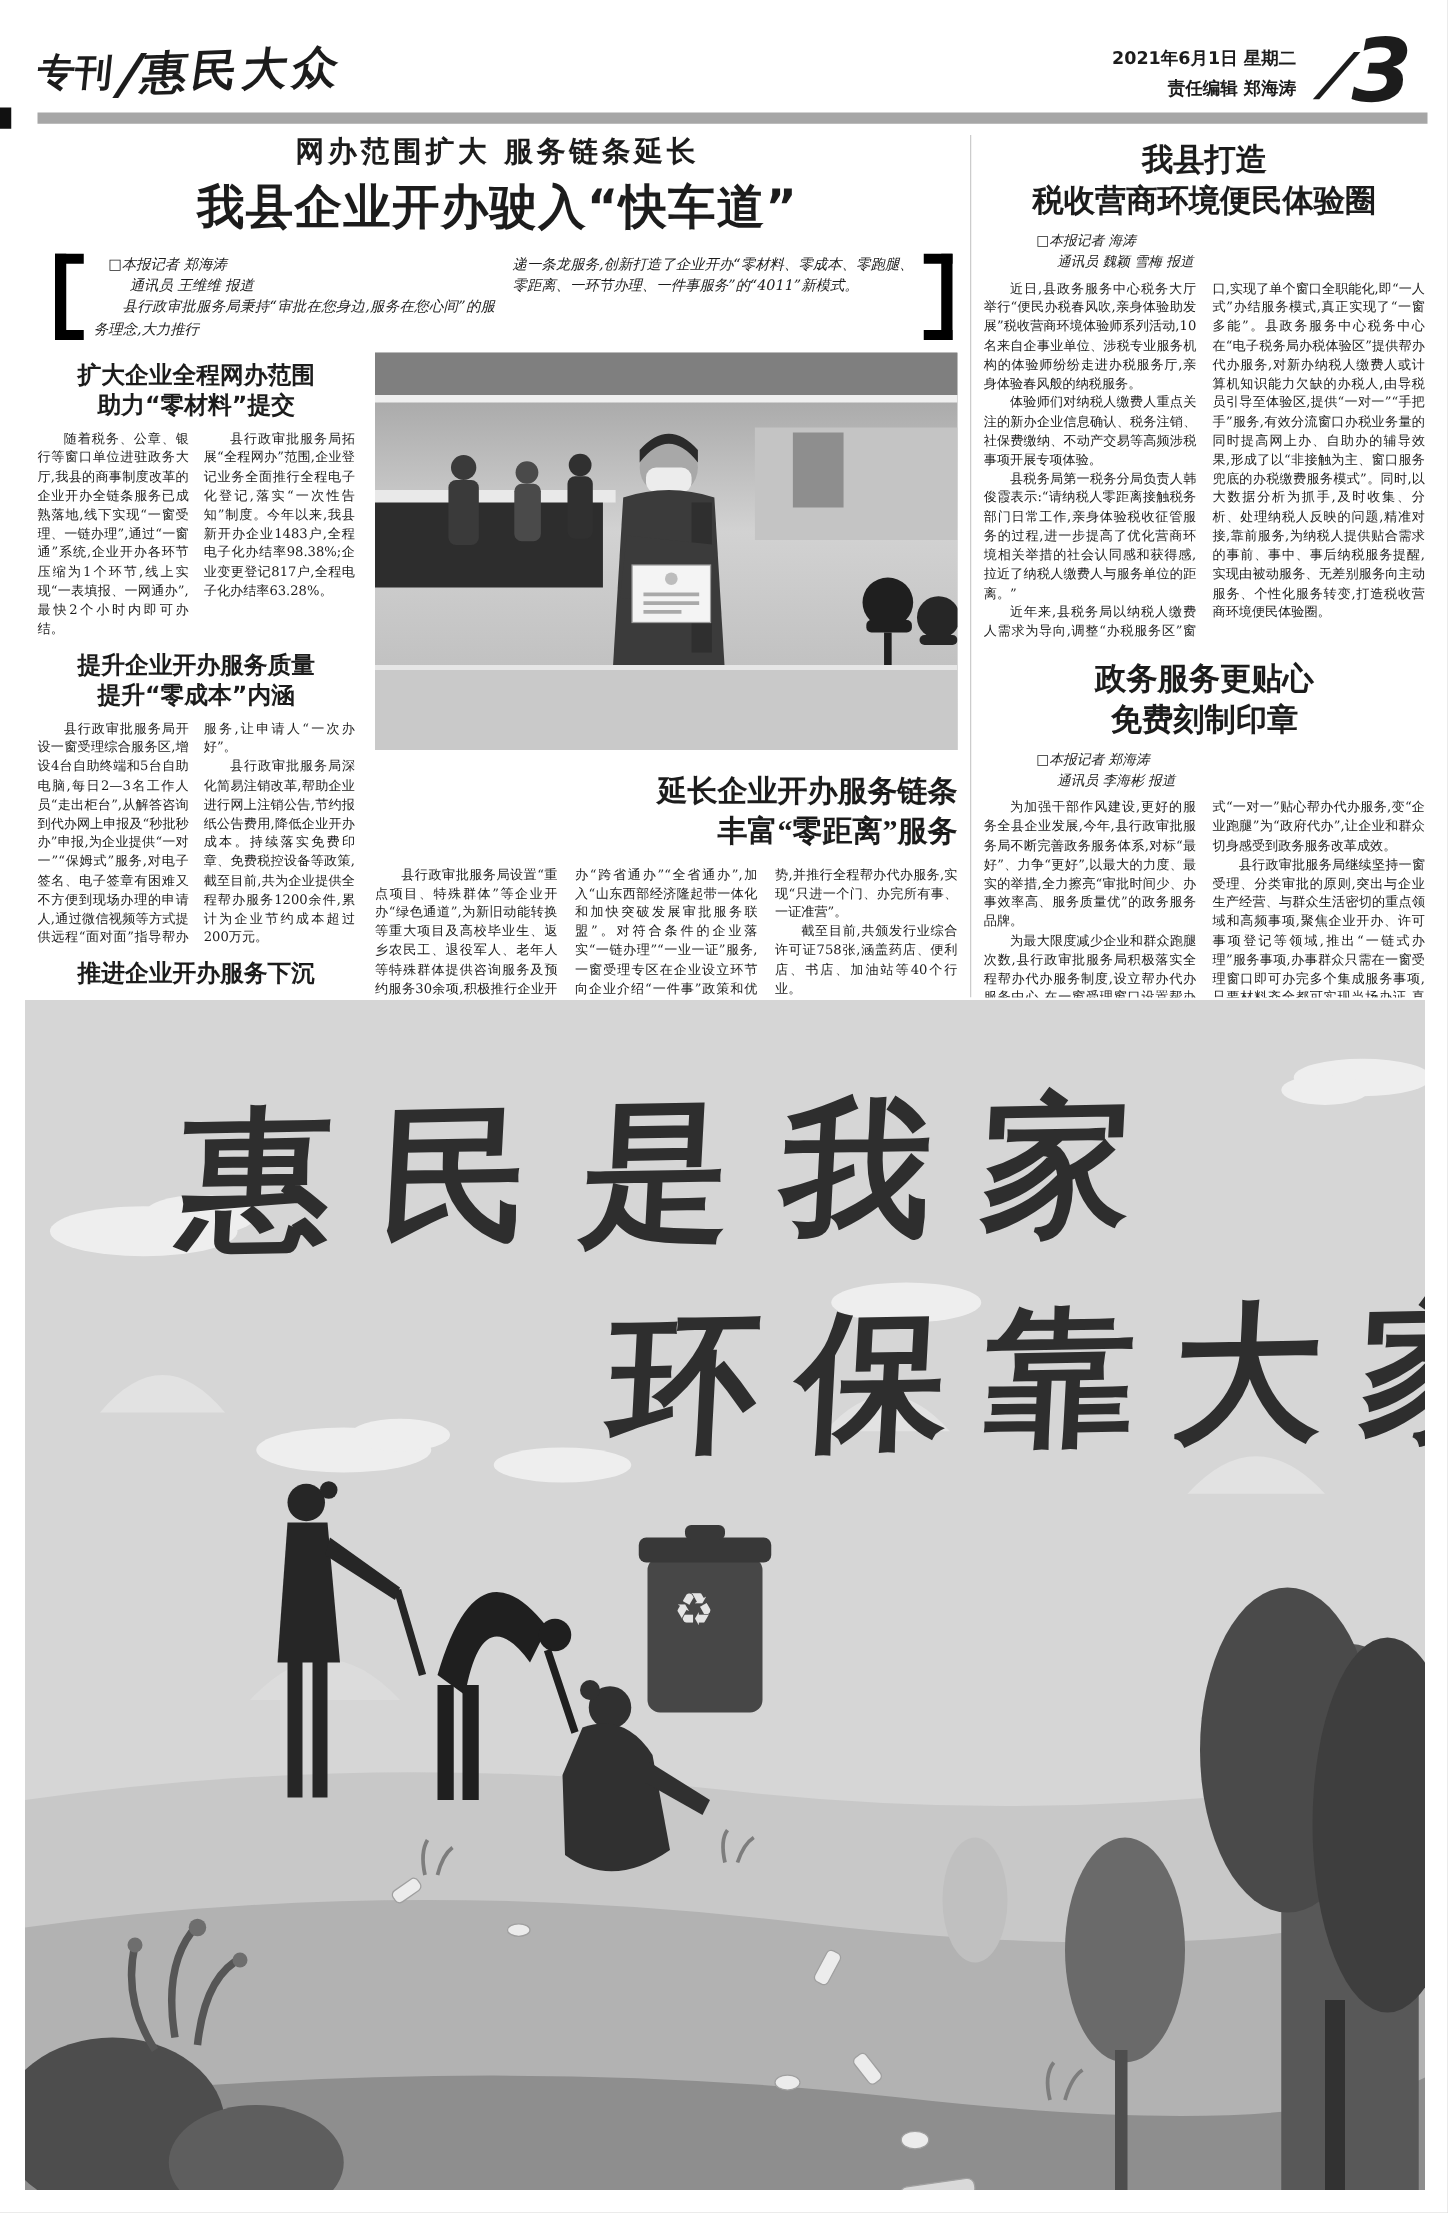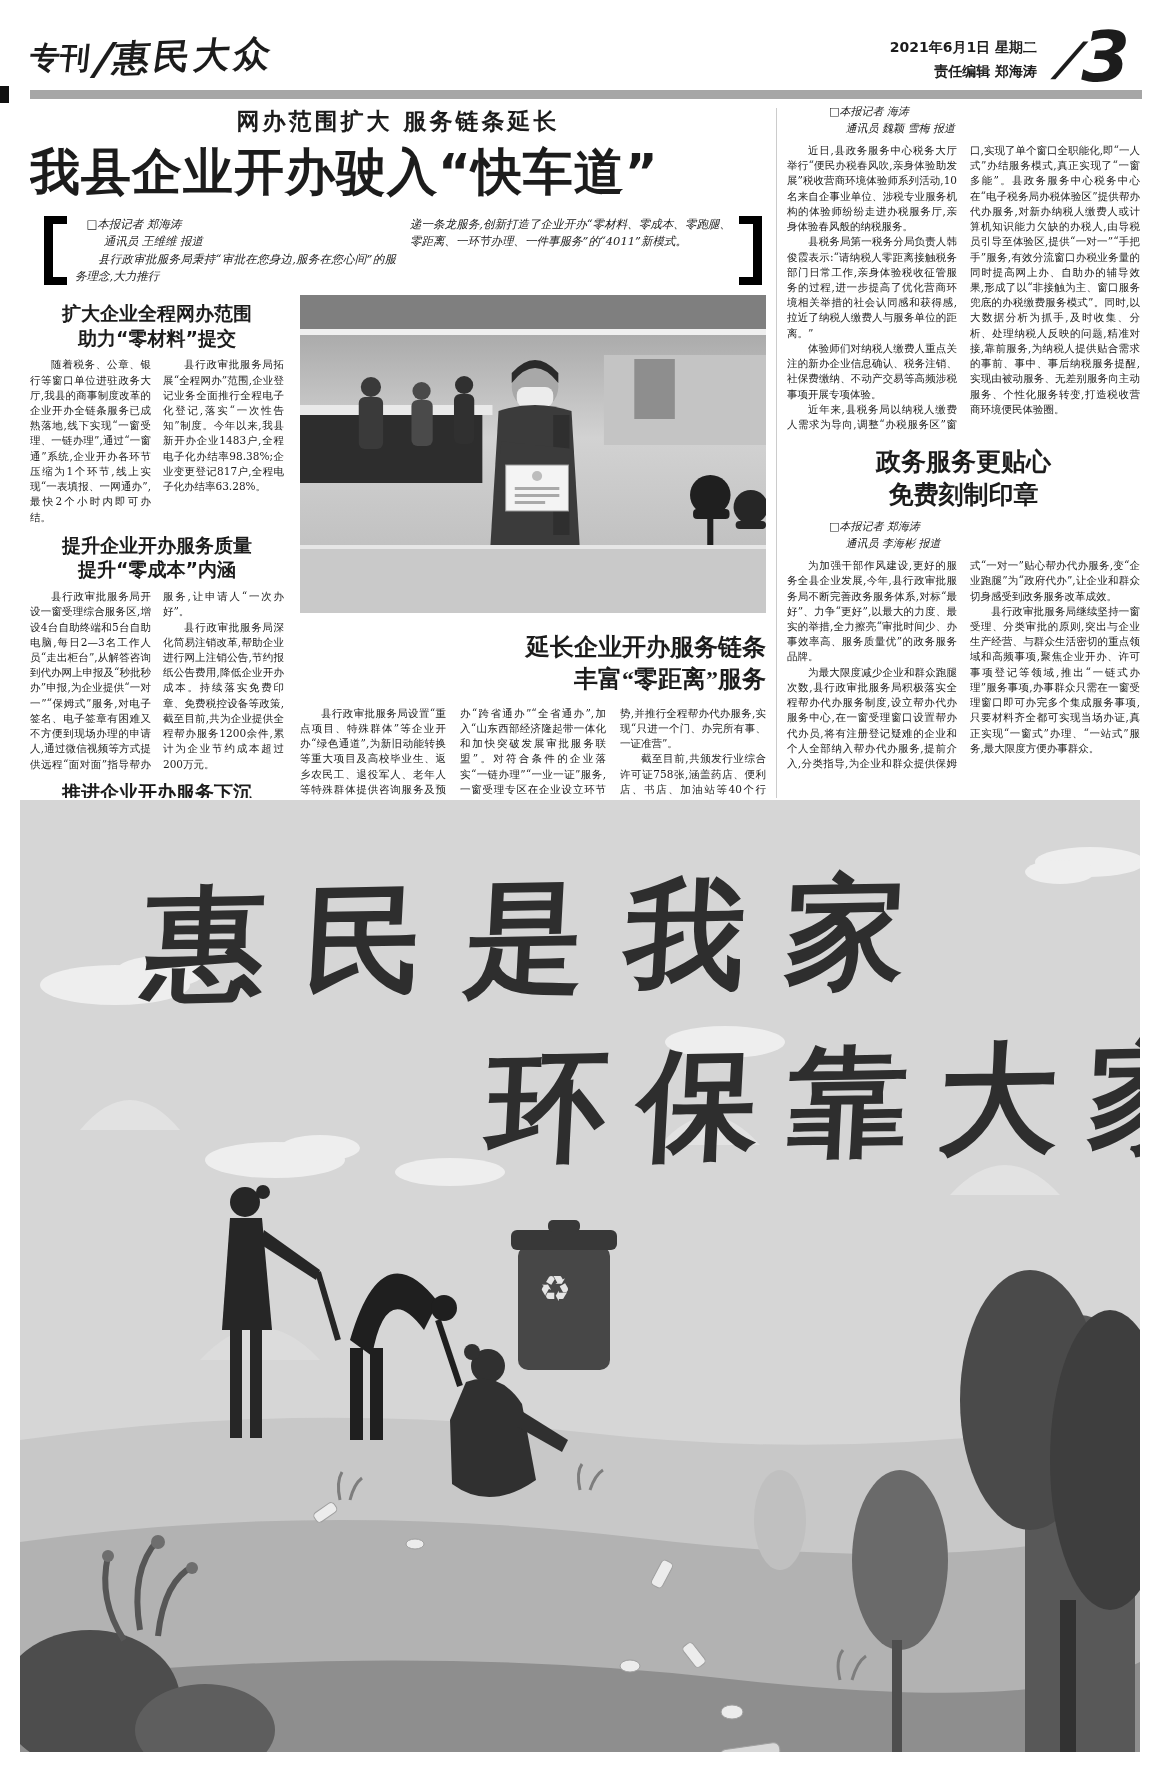--- a/index.html
+++ b/index.html
@@ -28,22 +28,22 @@
   .corner-tab { position:absolute; top:86px; left:0; width:9px; height:17px; background:#111; }
 
   
   .main { position:absolute; top:104px; left:30px; width:1112px; height:694px; display:flex; overflow:hidden; }
   .lead-zone { width:736px; flex:0 0 auto; }
   .v-rule { width:1px; background:#cccccc; margin:4px 10px 0 10px; }
   .right-col { flex:1; padding-right:2px; }
 
   .kicker { text-align:center; font-family:"DejaVu Sans", sans-serif; font-weight:bold;
     font-size:23px; margin:2px 0 8px 0; letter-spacing:3px; }
-  .headline { text-align:left; font-family:"DejaVu Sans", sans-serif; font-weight:bold;
-    font-size:50px; letter-spacing:1px; line-height:1.1; }
+  .headline { text-align:center; font-family:"DejaVu Sans", sans-serif; font-weight:bold;
+    font-size:38px; letter-spacing:1px; line-height:1.1; }
 
   .intro { display:flex; align-items:stretch; margin:16px 4px 4px 14px; }
   .bracket { width:14px; flex:0 0 auto; }
   .bracket-l { border-left:9px solid #000; border-top:8px solid #000; border-bottom:8px solid #000; margin-right:8px; }
   .bracket-r { border-right:9px solid #000; border-top:8px solid #000; border-bottom:8px solid #000; margin-left:8px; }
   .intro-cols { flex:1; display:flex; gap:14px; font-size:11.5px; line-height:1.5;
     font-style:italic; text-align:justify; }
   .intro-col { flex:1; }
   .byline-line { text-indent:1em; }
   .byline-line2 { text-indent:2.5em; }
@@ -212,28 +212,32 @@
             <p>截至目前,共颁发行业综合许可证758张,涵盖药店、便利店、书店、加油站等40个行业。</p>
           </div>
         </div>
       </div>
     </div>
 
     <div class="v-rule"></div>
 
     <div class="right-col">
       <div class="r-article">
+        <div class="r-title">
+          <div>我县打造</div>
+          <div>税收营商环境便民体验圈</div>
+        </div>
         <div class="r-byline">
           <div>□本报记者 海涛</div>
           <div class="b2">通讯员 魏颖 雪梅 报道</div>
         </div>
         <div class="r-body">
           <p>近日,县政务服务中心税务大厅举行“便民办税春风吹,亲身体验助发展”税收营商环境体验师系列活动,10名来自企事业单位、涉税专业服务机构的体验师纷纷走进办税服务厅,亲身体验春风般的纳税服务。</p>
+          <p>体验师们对纳税人缴费人重点关注的新办企业信息确认、税务注销、社保费缴纳、不动产交易等高频涉税事项开展专项体验。</p>
           <p>县税务局第一税务分局负责人韩俊霞表示:“请纳税人零距离接触税务部门日常工作,亲身体验税收征管服务的过程,进一步提高了优化营商环境相关举措的社会认同感和获得感,拉近了纳税人缴费人与服务单位的距离。”</p>
-          <p>体验师们对纳税人缴费人重点关注的新办企业信息确认、税务注销、社保费缴纳、不动产交易等高频涉税事项开展专项体验。</p>
           <p>近年来,县税务局以纳税人缴费人需求为导向,调整“办税服务区”窗口,实现了单个窗口全职能化,即“一人式”办结服务模式,真正实现了“一窗多能”。县政务服务中心税务中心在“电子税务局办税体验区”提供帮办代办服务,对新办纳税人缴费人或计算机知识能力欠缺的办税人,由导税员引导至体验区,提供“一对一”“手把手”服务,有效分流窗口办税业务量的同时提高网上办、自助办的辅导效果,形成了以“非接触为主、窗口服务兜底的办税缴费服务模式”。同时,以大数据分析为抓手,及时收集、分析、处理纳税人反映的问题,精准对接,靠前服务,为纳税人提供贴合需求的事前、事中、事后纳税服务提醒,实现由被动服务、无差别服务向主动服务、个性化服务转变,打造税收营商环境便民体验圈。</p>
         </div>
       </div>
 
       <div class="r-article">
         <div class="r-title">
           <div>政务服务更贴心</div>
           <div>免费刻制印章</div>
         </div>
         <div class="r-byline">

